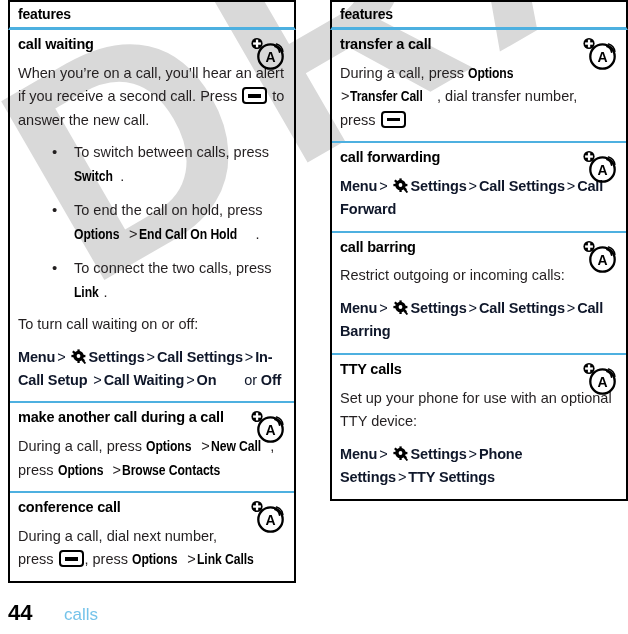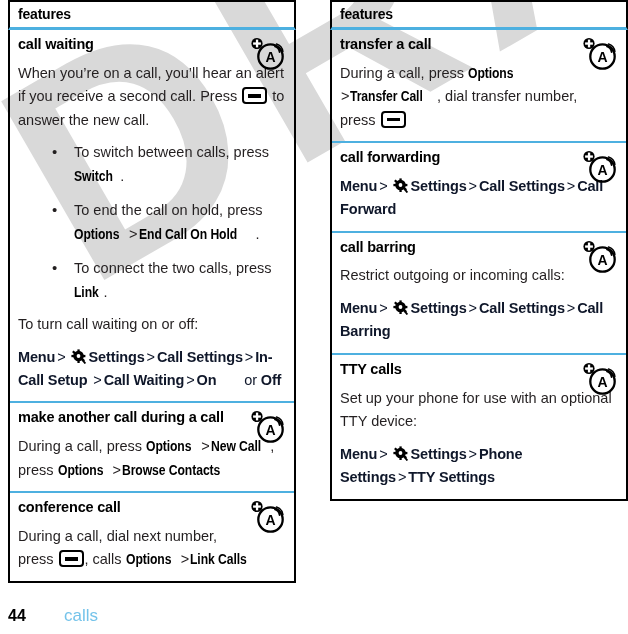--- a/index.html
+++ b/index.html
@@ -184,21 +184,21 @@
   
   #footer {
     position: absolute;
     left: 8px;
     bottom: 8px;
     z-index: 3;
     display: flex;
     align-items: baseline;
   }
   #footer .pageno {
-    font-size: 16px;
+    font-size: 22px;
     font-weight: bold;
     color: #000000;
     width: 56px;
   }
   #footer .chapter {
     font-size: 17px;
     color: #74c3ea;
   }
 </style>
 </head>
@@ -303,21 +303,21 @@
           <rect x="5.9" y="2.6" width="2.3" height="7.8" fill="#fff"></rect>
           <rect x="3.1" y="5.4" width="7.8" height="2.3" fill="#fff"></rect>
         </svg>
 
         <div class="feature-title">conference call</div>
 
         <div class="feature-body">
           <p>
             <span>During a call, dial next number,</span><br>
             <span>press</span>
-            <span class="send-key"></span><span>, calls</span>
+            <span class="send-key"></span><span>, press</span>
             <span class="ui">Options</span><span class="gt">&gt;</span><span class="ui">Link Calls</span>
           </p>
         </div>
       </div>
 
     </div>
   </div>
 
   <div class="column" id="col-right">
 

